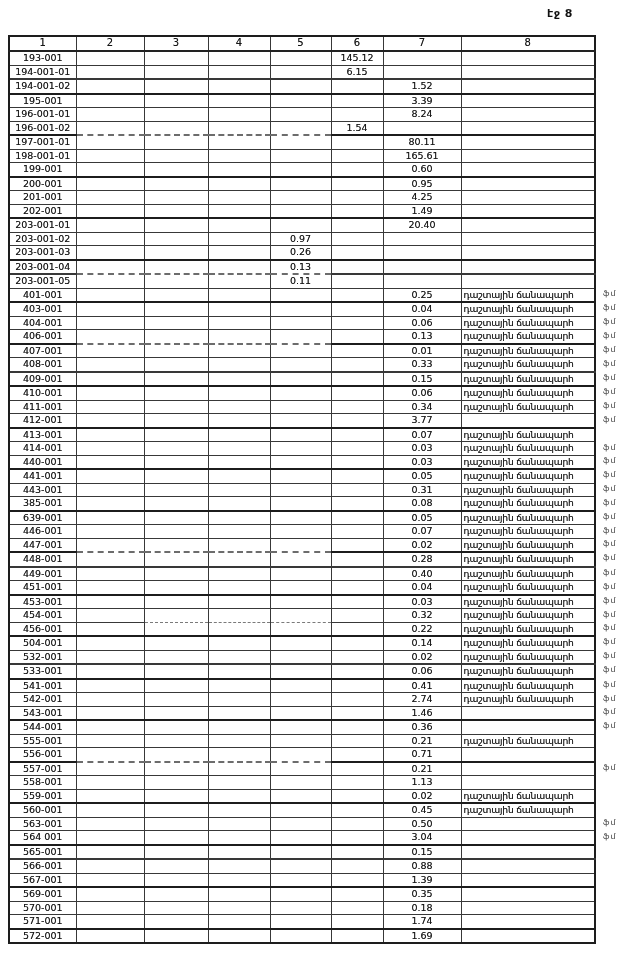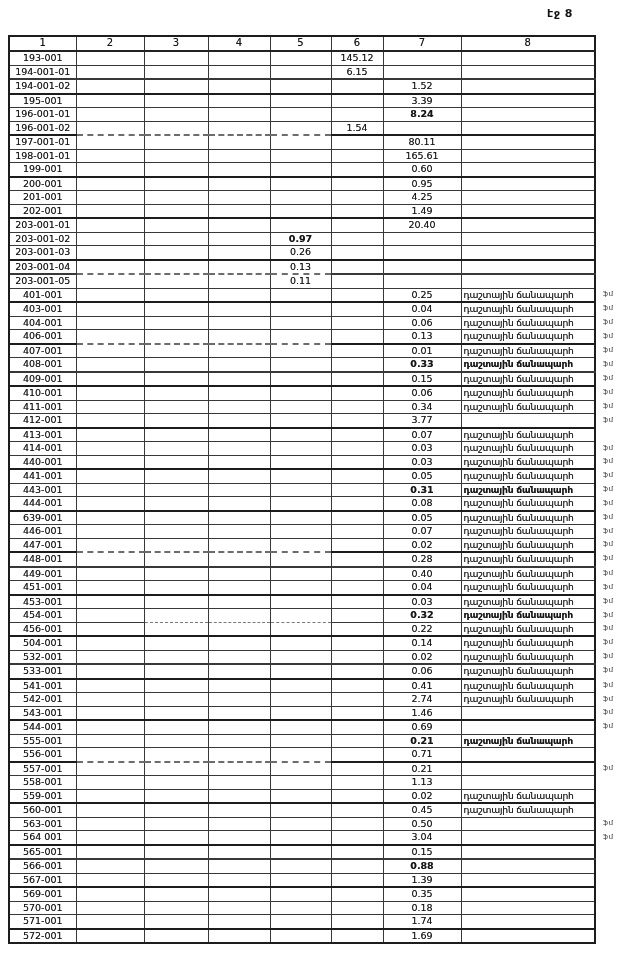--- a/index.html
+++ b/index.html
@@ -26,27 +26,27 @@
   .t th { font-weight:normal; font-size:10px; height:13px; text-align:center; border-bottom:2px solid #222; }
   .c1{width:67px}.c2{width:68px}.c3{width:64px}.c4{width:62px}
   .c5{width:61px}.c6{width:52px}.c7{width:78px}.c8{width:134px}
   td.id  { text-align:center; font-weight:500; }
   td.val { text-align:center; }
   td.txt { text-align:left; padding-left:2px; font-size:9.2px; letter-spacing:-0.2px; }
   
   tbody tr:nth-child(3n+1) td { border-top-width:2px; border-top-color:#1c1c1c; }
   tbody tr:nth-child(7n+3) td { border-top-width:2px; }
   tbody tr:nth-child(5n+2) td:nth-child(n+2):nth-child(-n+5){ border-top-style:dashed; border-top-color:#6c6c6c; }
-  tbody tr:nth-child(9n+5) td:nth-child(n+3):nth-child(-n+8){ border-bottom-style:dashed; border-bottom-color:#7a7a7a;font-weight:bold; }
+  tbody tr:nth-child(9n+5) td:nth-child(n+3):nth-child(-n+8){ border-bottom-style:dashed; border-bottom-color:#7a7a7a; }
   tbody tr td:first-child { border-left:2px solid #1d1d1d; }
   
   .margin-rail { position:relative; width:30px; margin-left:5px; height:960px; }
   .margin-mark {
     position:absolute; left:2px; font-size:8px; color:#3f3f3f; letter-spacing:1px;
-    font-family:Liberation Mono, monospace; transform:scaleY(0.95);
+    font-family:Liberation Sans, sans-serif; transform:scaleY(0.95);
   }
 </style>
 </head>
 <body>
 
 <div class="page">
   <div class="page-label">էջ 8</div>
 
   <div class="table-wrap">
     <table class="t">
@@ -387,21 +387,21 @@
             <td class="id">443-001</td>
             <td></td>
             <td></td>
             <td></td>
             <td class="val"></td>
             <td class="val"></td>
             <td class="val">0.31</td>
             <td class="txt">դաշտային ճանապարհ</td>
           </tr>
           <tr>
-            <td class="id">444-001</td>
+            <td class="id">385-001</td>
             <td></td>
             <td></td>
             <td></td>
             <td class="val"></td>
             <td class="val"></td>
             <td class="val">0.08</td>
             <td class="txt">դաշտային ճանապարհ</td>
           </tr>
           <tr>
             <td class="id">639-001</td>
@@ -553,21 +553,21 @@
             <td class="val">1.46</td>
             <td class="txt"></td>
           </tr>
           <tr>
             <td class="id">544-001</td>
             <td></td>
             <td></td>
             <td></td>
             <td class="val"></td>
             <td class="val"></td>
-            <td class="val">0.69</td>
+            <td class="val">0.36</td>
             <td class="txt"></td>
           </tr>
           <tr>
             <td class="id">555-001</td>
             <td></td>
             <td></td>
             <td></td>
             <td class="val"></td>
             <td class="val"></td>
             <td class="val">0.21</td>

